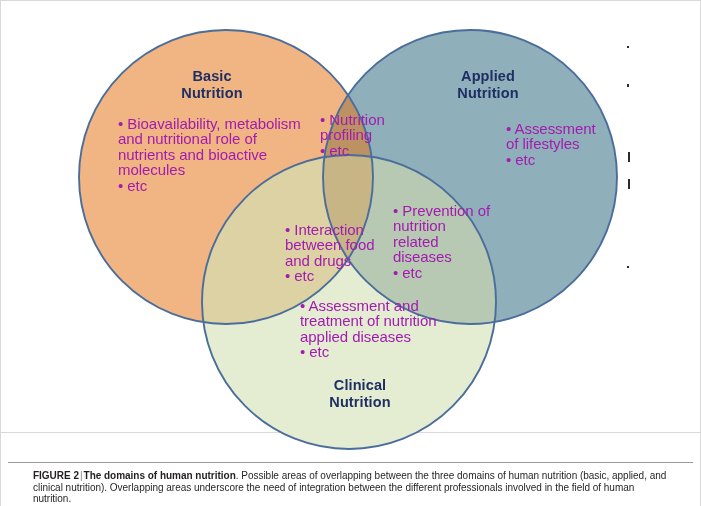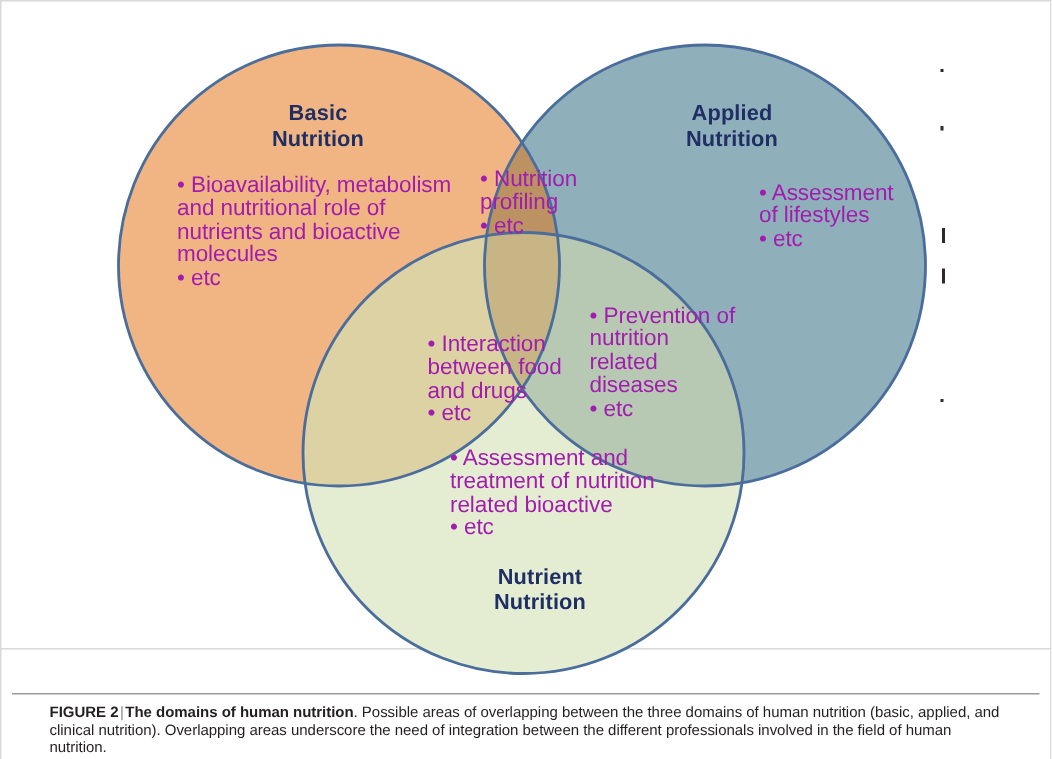--- a/index.html
+++ b/index.html
@@ -162,34 +162,34 @@
 
       <circle id="out-basic" cx="226" cy="177" r="147" fill="none" stroke="#4a6d9c" stroke-width="1.9"></circle>
       <circle id="out-applied" cx="470" cy="177" r="147" fill="none" stroke="#4a6d9c" stroke-width="1.9"></circle>
       <circle id="out-clinical" cx="349" cy="302" r="147" fill="none" stroke="#4a6d9c" stroke-width="1.9"></circle>
     </svg>
 
     <div class="vlabel" id="label-basic">Basic
 Nutrition</div>
     <div class="vlabel" id="label-applied">Applied
 Nutrition</div>
-    <div class="vlabel" id="label-clinical">Nutrient
+    <div class="vlabel" id="label-clinical">Clinical
 Nutrition</div>
 
     <div class="vbody" id="body-basic">• Bioavailability, metabolism
 and nutritional role of
 nutrients and bioactive
 molecules
 • etc</div>
     <div class="vbody" id="body-applied">• Assessment
 of lifestyles
 • etc</div>
     <div class="vbody" id="body-clinical">• Assessment and
 treatment of nutrition
-related bioactive
+applied diseases
 • etc</div>
 
     <div class="vbody" id="body-basic-applied">• Nutrition
 profiling
 • etc</div>
     <div class="vbody" id="body-basic-clinical">• Interaction
 between food
 and drugs
 • etc</div>
     <div class="vbody" id="body-applied-clinical">• Prevention of

